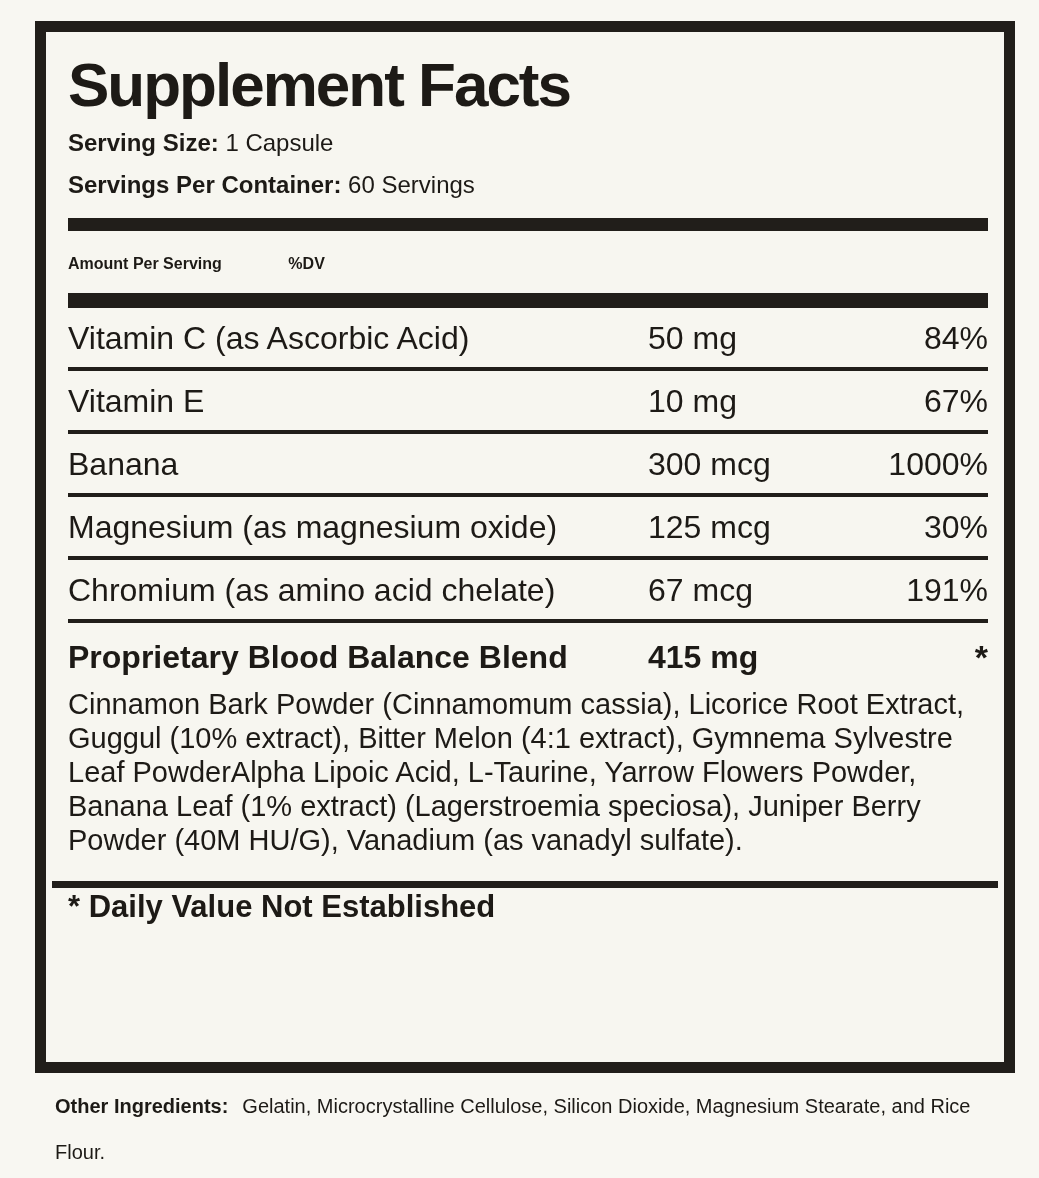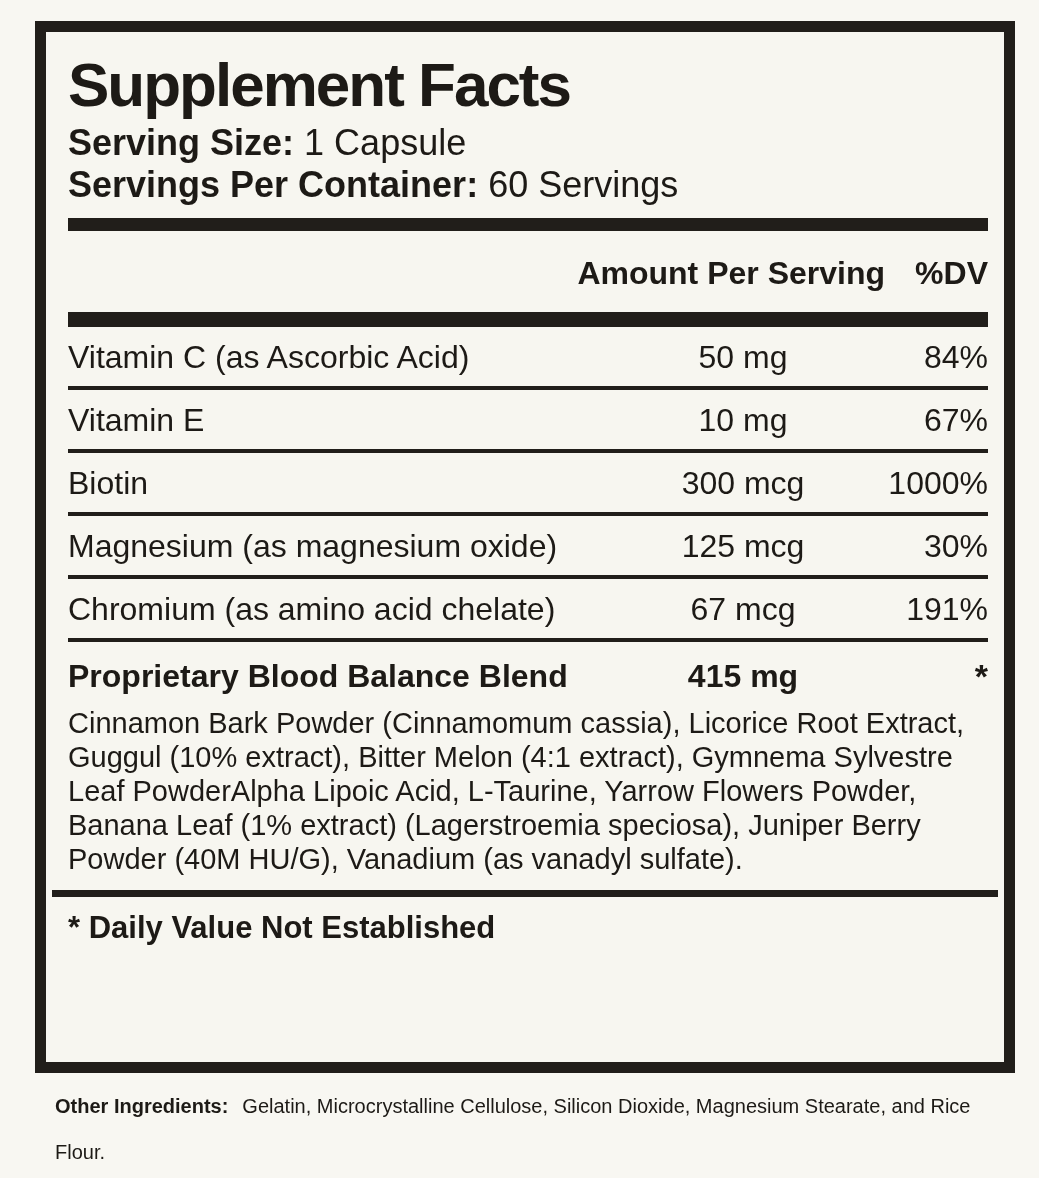--- a/index.html
+++ b/index.html
@@ -19,51 +19,51 @@
   .facts-box{
     position:absolute;left:35px;top:21px;width:980px;min-height:1052px;
     border:11px solid var(--border_color);
     background:var(--panel_background);
     padding:0 16px 0 22px;
   }
   .title{
     margin:20px 0 4px 0;
     font-size:62px;line-height:66px;font-weight:700;letter-spacing:-2px;
   }
-  .serving-line{font-size:36px;line-height:42px;}
+  .serving-line{font-size:24px;line-height:42px;}
   .serving-line .lbl{font-weight:700;}
   .bar{background:var(--border_color);}
   .bar.thick1{height:13px;margin-top:12px;}
   .bar.thick2{height:15px;}
   .col-header{
-    display:flex;justify-content:flex-end;align-items:flex-end;
-    padding:24px 0 20px 0;font-size:32px;font-weight:700;
+    display:flex;align-items:flex-end;
+    padding:24px 0 20px 0;font-size:16px;font-weight:700;
   }
   .col-header .dvh{width:103px;text-align:right;}
   .rows{}
   .row{
     display:flex;align-items:flex-start;
     padding:8px 0 7px 0;
     border-bottom:4px solid var(--border_color);
     font-size:32px;line-height:44px;
   }
   .row .nm{flex:1 1 auto;}
   .row .nm .n2{display:block;padding-left:50px;}
-  .row .amt{flex:0 0 190px;text-align:center;white-space:nowrap;}
+  .row .amt{flex:0 0 190px;text-align:left;white-space:nowrap;}
   .row .dv{flex:0 0 150px;text-align:right;white-space:nowrap;}
   .row.blend-row{border-bottom:none;padding:12px 0 2px 0;font-weight:700;}
   .row.blend-row .dv{font-size:34px;}
   .blend-desc{
-    margin:6px 0 14px 0;
+    margin:6px 0 24px 0;
     font-size:29px;line-height:34px;font-weight:400;
   }
   .bar.med{height:7px;margin:0 -10px 0 -16px;}
   .footnote{
     font-size:31px;font-weight:700;line-height:38px;
-    padding:12px 0 14px 0;
+    padding:0 0 14px 0;
   }
   .other{
     position:absolute;left:55px;top:1083px;width:950px;margin:0;
     font-size:20px;line-height:46px;
   }
   .other .lbl{font-weight:700;margin-right:14px;}
 </style>
 </head>
 <body>
 
@@ -95,21 +95,21 @@
     <span class="dv">84%</span>
   </div>
 
   <div class="row">
     <span class="nm"><span class="n1">Vitamin E</span></span>
     <span class="amt">10 mg</span>
     <span class="dv">67%</span>
   </div>
 
   <div class="row">
-    <span class="nm"><span class="n1">Biotin</span></span>
+    <span class="nm"><span class="n1">Banana</span></span>
     <span class="amt">300 mcg</span>
     <span class="dv">1000%</span>
   </div>
 
   <div class="row">
     <span class="nm"><span class="n1">Magnesium (as magnesium oxide)</span></span>
     <span class="amt">125 mcg</span>
     <span class="dv">30%</span>
   </div>
 

